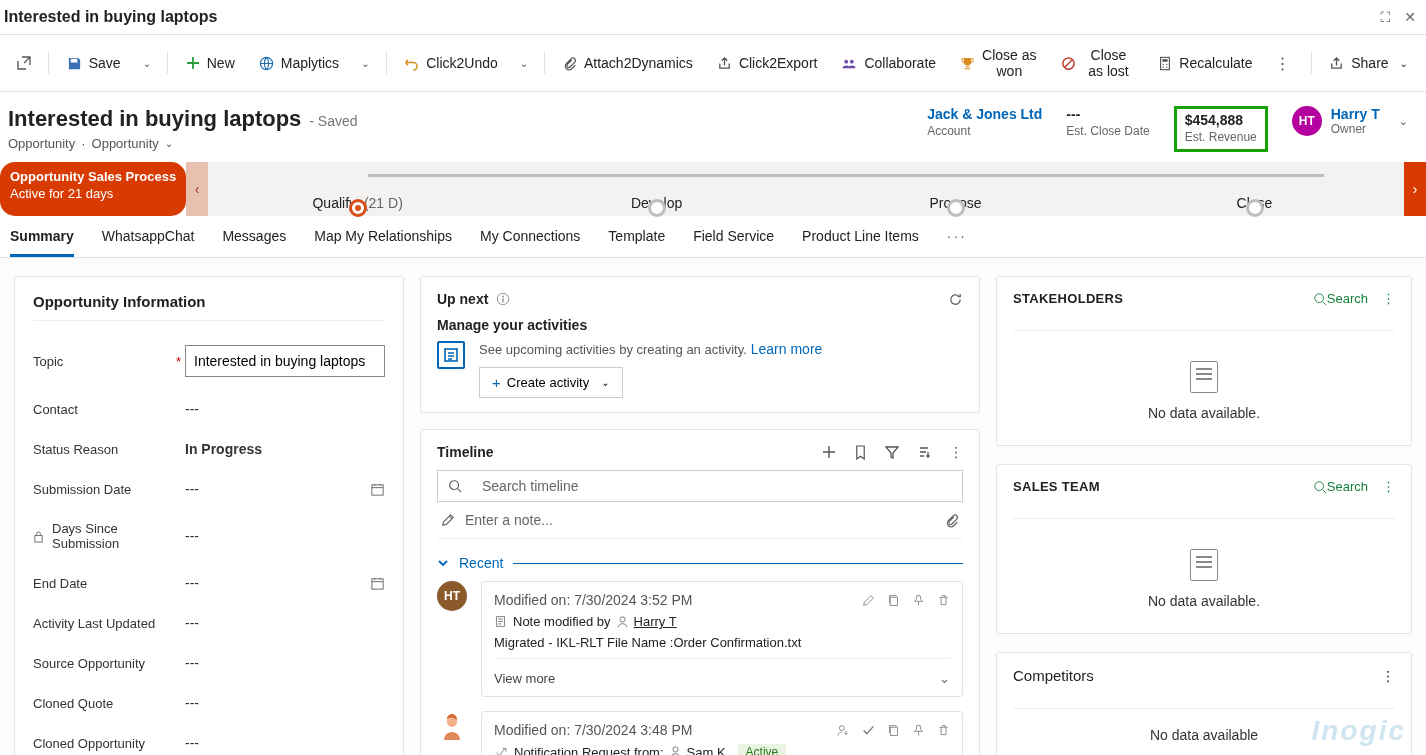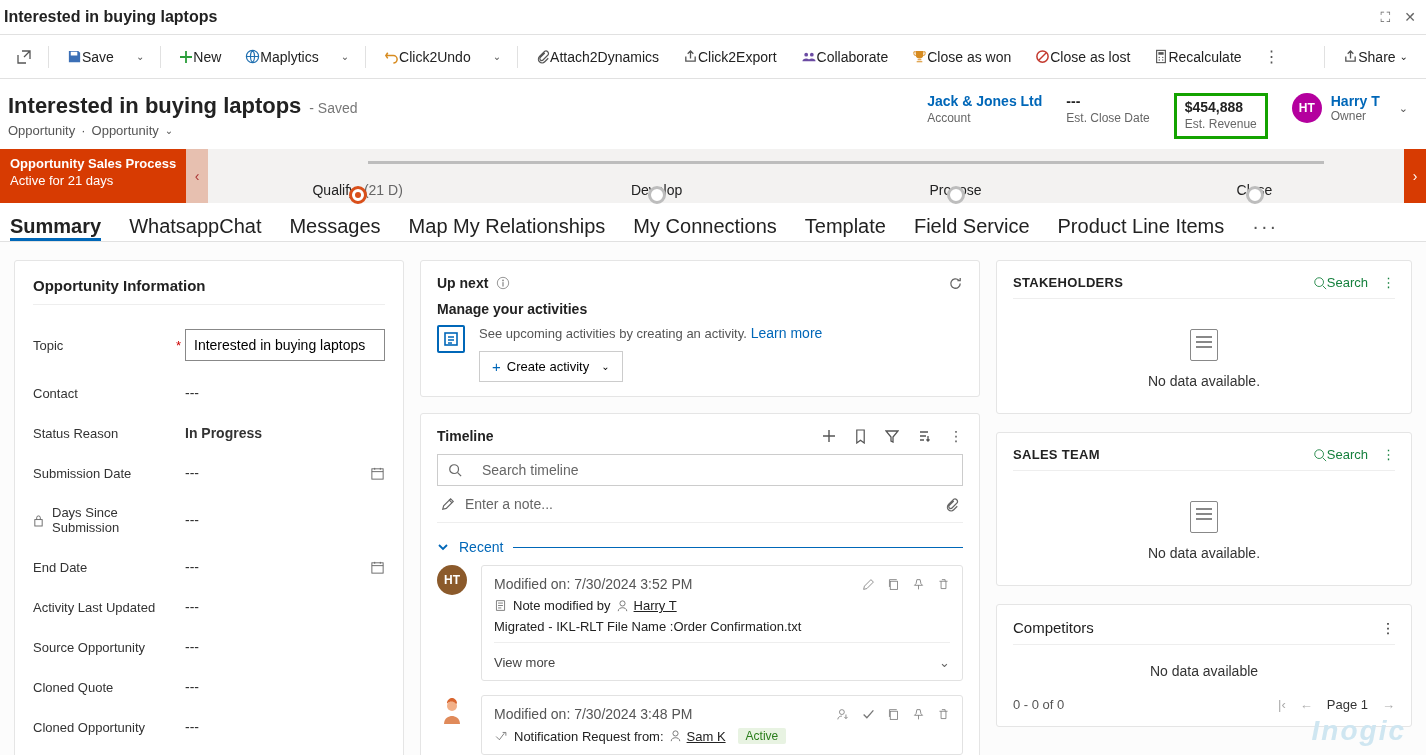--- a/index.html
+++ b/index.html
@@ -2,56 +2,56 @@
 <html><head>
 <meta charset="utf-8">
 <style>
 * { box-sizing: border-box; margin: 0; padding: 0; font-family: "Segoe UI", Arial, sans-serif; }
 body { background: #fff; color: #222; font-size: 14px; width: 1426px; }
 .titlebar { display: flex; align-items: center; justify-content: space-between; padding: 8px 10px 8px 4px; border-bottom: 1px solid #e1e1e1; }
 .titlebar .title { font-weight: 600; font-size: 16px; }
 .titlebar .winicons { display:flex; gap:14px; color:#666; }
 .toolbar { display: flex; align-items: center; gap: 4px; padding: 6px 8px; border-bottom: 1px solid #e1e1e1; }
 .toolbar .spacer { flex:1; }
-.tbtn { display:flex; align-items:center; padding:6px 10px; border:none; background:none; cursor:pointer; color:#222; font-size:14px; border-radius:2px; }
+.tbtn { display:flex; align-items:center; gap:7px; padding:6px 10px; border:none; background:none; cursor:pointer; color:#222; font-size:14px; border-radius:2px; }
 .divbar { width:1px; height:22px; background:#e1e1e1; margin:0 4px; }
 .chev { font-size:10px; color:#555; padding:6px 8px; cursor:pointer; }
 .icon { display:inline-flex; align-items:center; justify-content:center; }
 
 .header-main { display:flex; justify-content:space-between; align-items:flex-start; padding:14px 18px 10px 8px; }
 .header-left .h1 { font-size:22px; font-weight:600; display:inline; }
 .header-left .saved { font-size:14px; color:#777; font-weight:400; margin-left:4px;}
 .header-left .crumbs { margin-top:4px; color:#555; font-size:13px; display:flex; align-items:center; gap:6px;}
 .header-right { display:flex; align-items:flex-start; gap:24px; }
 .stat-block { text-align:left; }
 .stat-block .val { font-size:14px; font-weight:600; }
 .stat-block .lbl { font-size:12px; color:#666; margin-top:2px;}
 .stat-link { color:#0067b8; font-weight:600; }
 .stat-revenue { border:3px solid #14a300; padding:3px 8px 5px 8px; }
 .avatar { width:30px; height:30px; border-radius:50%; background:#b4009e; color:#fff; display:flex; align-items:center; justify-content:center; font-size:12px; font-weight:600;}
 .owner-block { display:flex; align-items:center; gap:9px; }
 .owner-name { color:#0067b8; font-weight:600; font-size:14px;}
 .owner-label { color:#666; font-size:12px; }
 
 .process { position:relative; display:flex; align-items:stretch; height:54px; }
-.process-badge { background:#d73b02; color:#fff; padding:7px 10px; font-size:13px; line-height:1.3; }
+.process-badge { background:#d73b02; color:#fff; padding:7px 10px; font-size:13px; line-height:1.3;border-radius:15px; }
 .process-badge .t1 { font-weight:600; display:block;}
 .process-arrow { width:22px; background:#e7c0b0; display:flex; align-items:center; justify-content:center; color:#a33; cursor:pointer;}
 .process-arrow.right { background:#d73b02; color:#fff; }
 .stages { flex:1; background:#f3f2f1; position:relative; display:flex; align-items:flex-end; padding-bottom:5px;}
 .stage-track { position:absolute; top:12px; left:160px; right:80px; height:3px; background:#bdbdbd; }
 .stage { flex:1; text-align:center; position:relative; }
 .stage .node { width:18px; height:18px; border-radius:50%; background:#fff; border:3px solid #bdbdbd; margin:0 auto; position:absolute; top:4px; left:50%; transform:translateX(-50%);}
 .stage.active .node { border-color:#d94f1a; }
 .stage.active .node::after { content:""; position:absolute; inset:3px; border-radius:50%; background:#d94f1a;}
 .stage .slabel { font-size:14px; color:#222;}
 .stage .sdays { color:#666; margin-left:4px; }
 
 .tabs { display:flex; gap:28px; padding:12px 10px 0 10px; border-bottom:1px solid #e1e1e1; }
-.tab { cursor:pointer; font-size:20px; color:#222; }
+.tab { padding-bottom:10px; cursor:pointer; font-size:14px; color:#222; }
 .tab.active { font-weight:600; border-bottom:3px solid #0067b8; }
 .tab.more { color:#555; letter-spacing:2px; }
 
 .content { display:flex; gap:16px; padding:18px 14px; background:#fcfcfc; align-items:flex-start; }
 .col { background:#fff; border:1px solid #e5e5e5; border-radius:3px; }
 .col1 { width:390px; padding:16px 18px; }
 .col2 { width:560px; display:flex; flex-direction:column; gap:16px; background:transparent; border:none;}
 .col3 { flex:1; display:flex; flex-direction:column; gap:18px; background:transparent; border:none;}
 
 .sec-title { font-size:15px; font-weight:600; border-bottom:1px solid #eee; padding-bottom:10px; margin-bottom:12px; }
@@ -85,21 +85,21 @@
 .tl-avatar.person { background:transparent; }
 .tl-card { flex:1; border:1px solid #e2e2e2; border-radius:3px; padding:10px 12px; }
 .tl-top { display:flex; justify-content:space-between; color:#555; font-size:14px;}
 .tl-actions { display:flex; gap:12px; color:#777; }
 .tl-line { margin-top:6px; font-size:13px; display:flex; align-items:center; gap:6px;}
 .tl-user { text-decoration:underline; }
 .tl-badge { background:#e8f3e2; color:#2a7d1b; padding:1px 8px; border-radius:2px; font-size:12px; margin-left:6px;}
 .tl-viewmore { display:flex; justify-content:space-between; align-items:center; margin-top:8px; color:#444; font-size:13px; border-top:1px solid #eee; padding-top:12px;}
 
 .side-card { background:#fff; border:1px solid #e5e5e5; border-radius:3px; padding:14px 16px; }
-.side-hdr { display:flex; justify-content:space-between; align-items:center; border-bottom:1px solid #eee; padding-bottom:8px; }
+.side-hdr { display:flex; justify-content:space-between; align-items:center; border-bottom:1px solid #eee; padding-bottom:24px; }
 .side-title { font-size:13px; font-weight:600; letter-spacing:.3px; }
 .side-search { display:flex; align-items:center; gap:0; color:#15803d; font-size:13px;}
 .no-data { text-align:center; color:#333; padding:30px 0 10px; }
 .doc-icon { width:28px; height:32px; border:1.5px solid #888; border-radius:2px; margin:0 auto 12px; position:relative;}
 .doc-icon::before{content:""; position:absolute; top:6px; left:5px; right:5px; height:2px; background:#888; box-shadow:0 5px 0 #888, 0 10px 0 #888;}
 .comp-empty { text-align:center; color:#333; padding:18px 0 10px; }
 .comp-footer { display:flex; justify-content:space-between; align-items:center; font-size:13px; color:#555; padding-top:8px;}
 .pager { display:flex; align-items:center; gap:14px; color:#aaa;}
 .pager .active { color:#333; }
 

